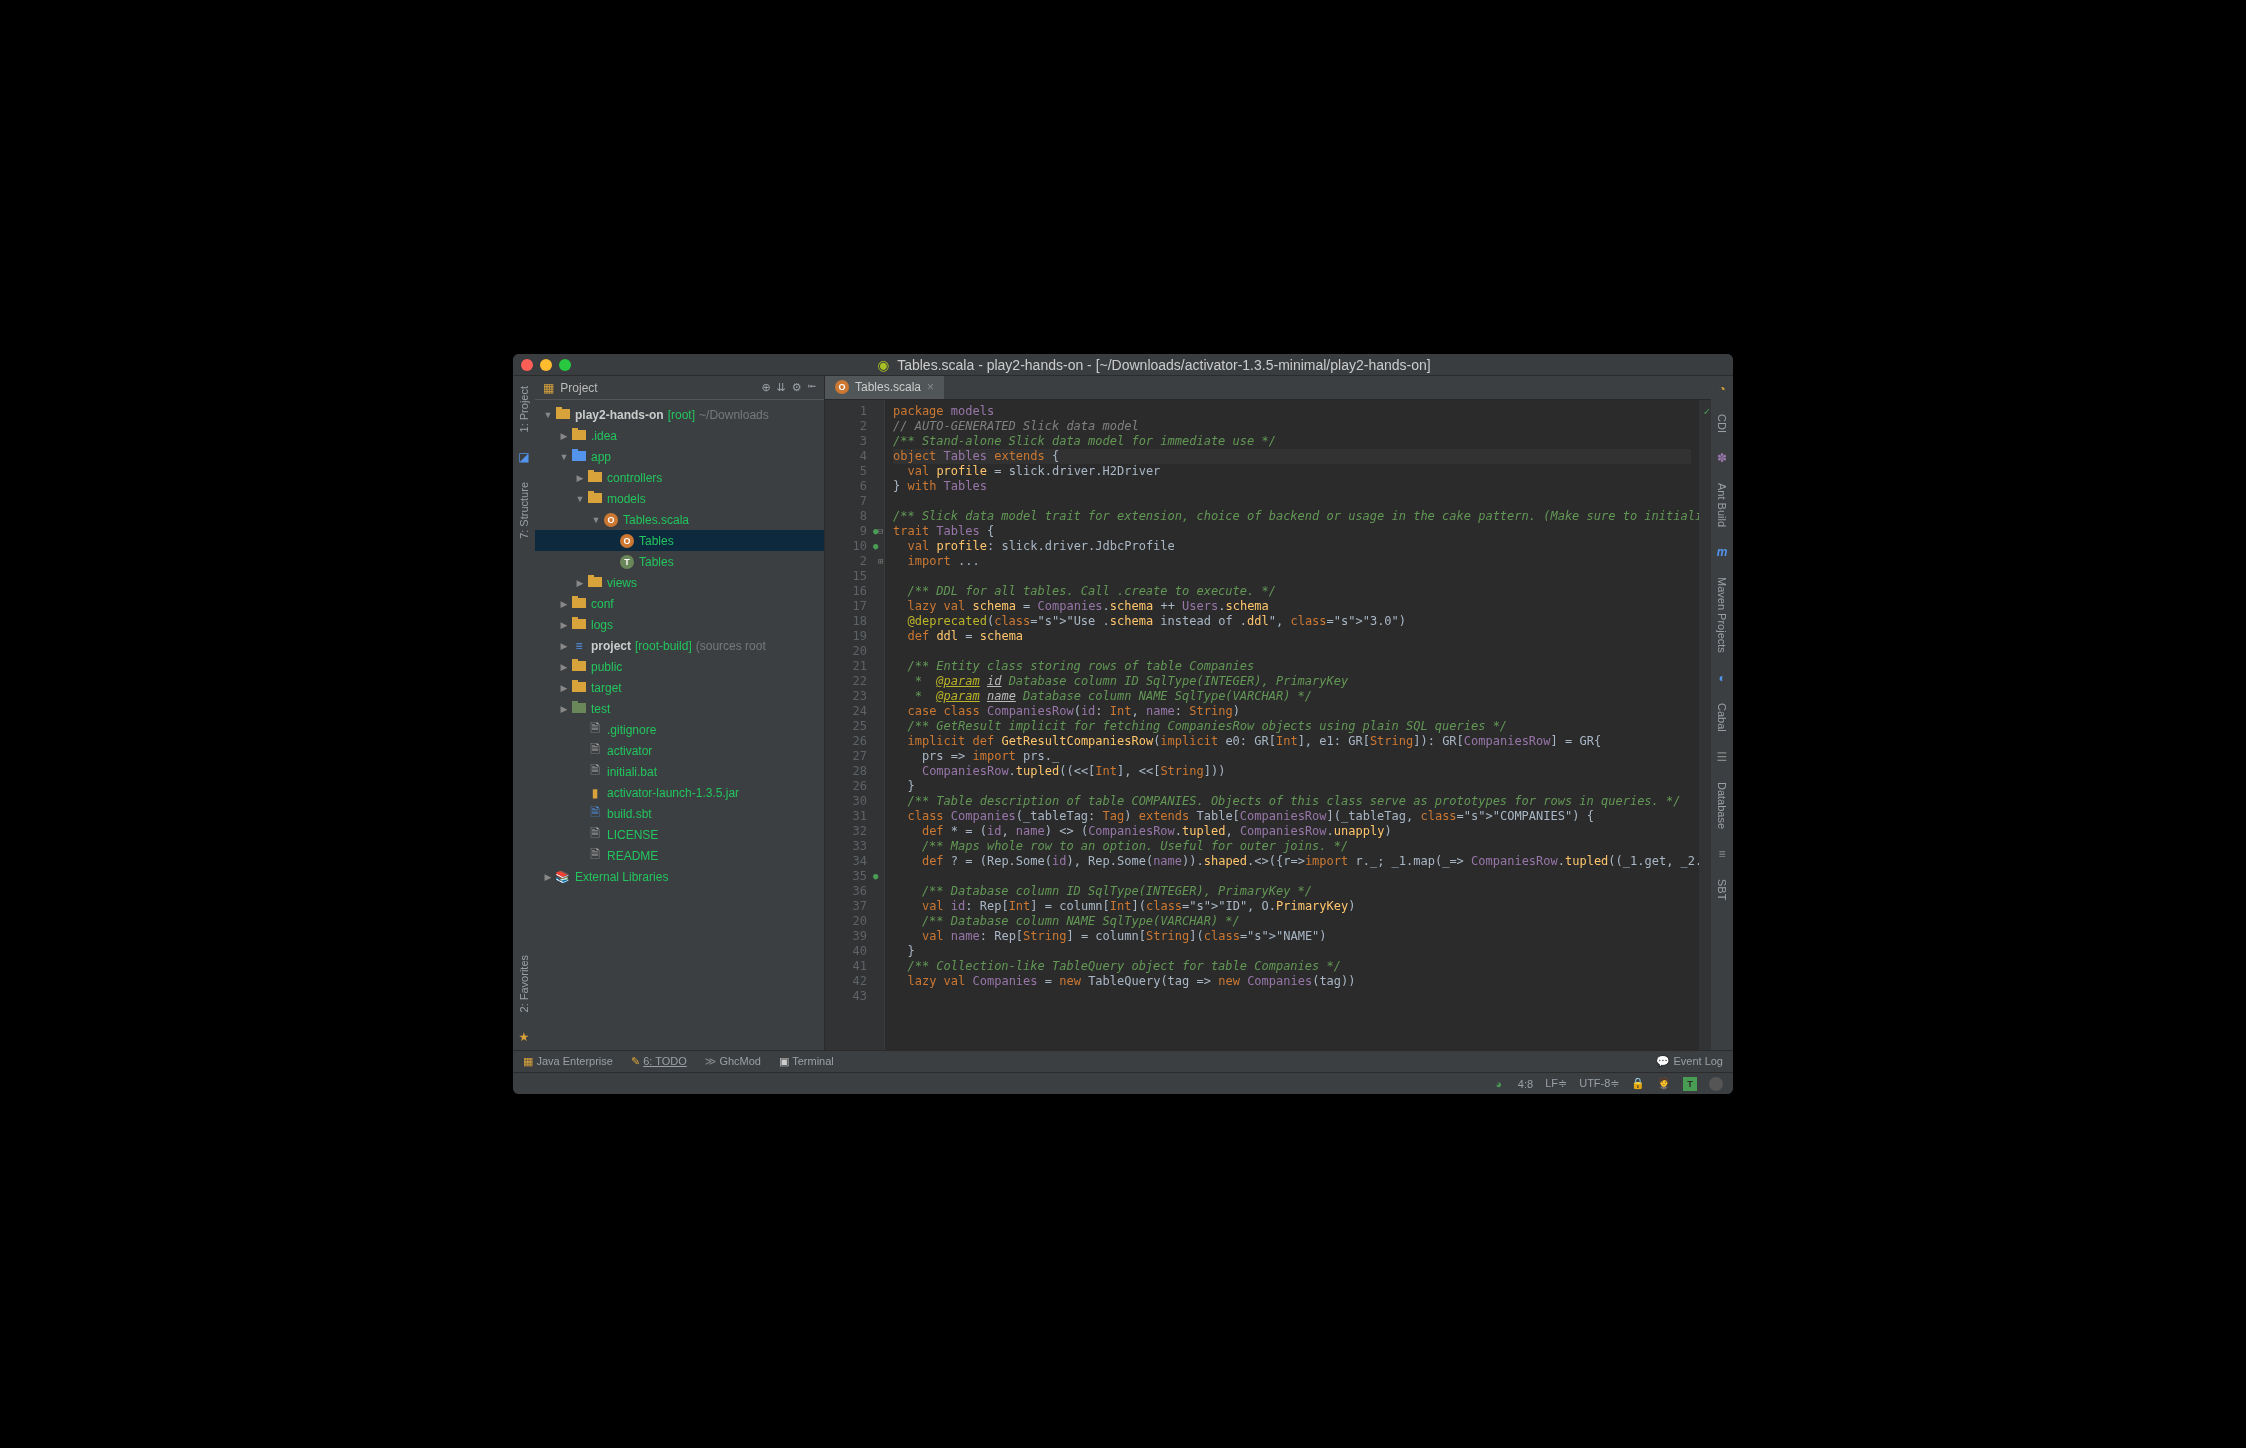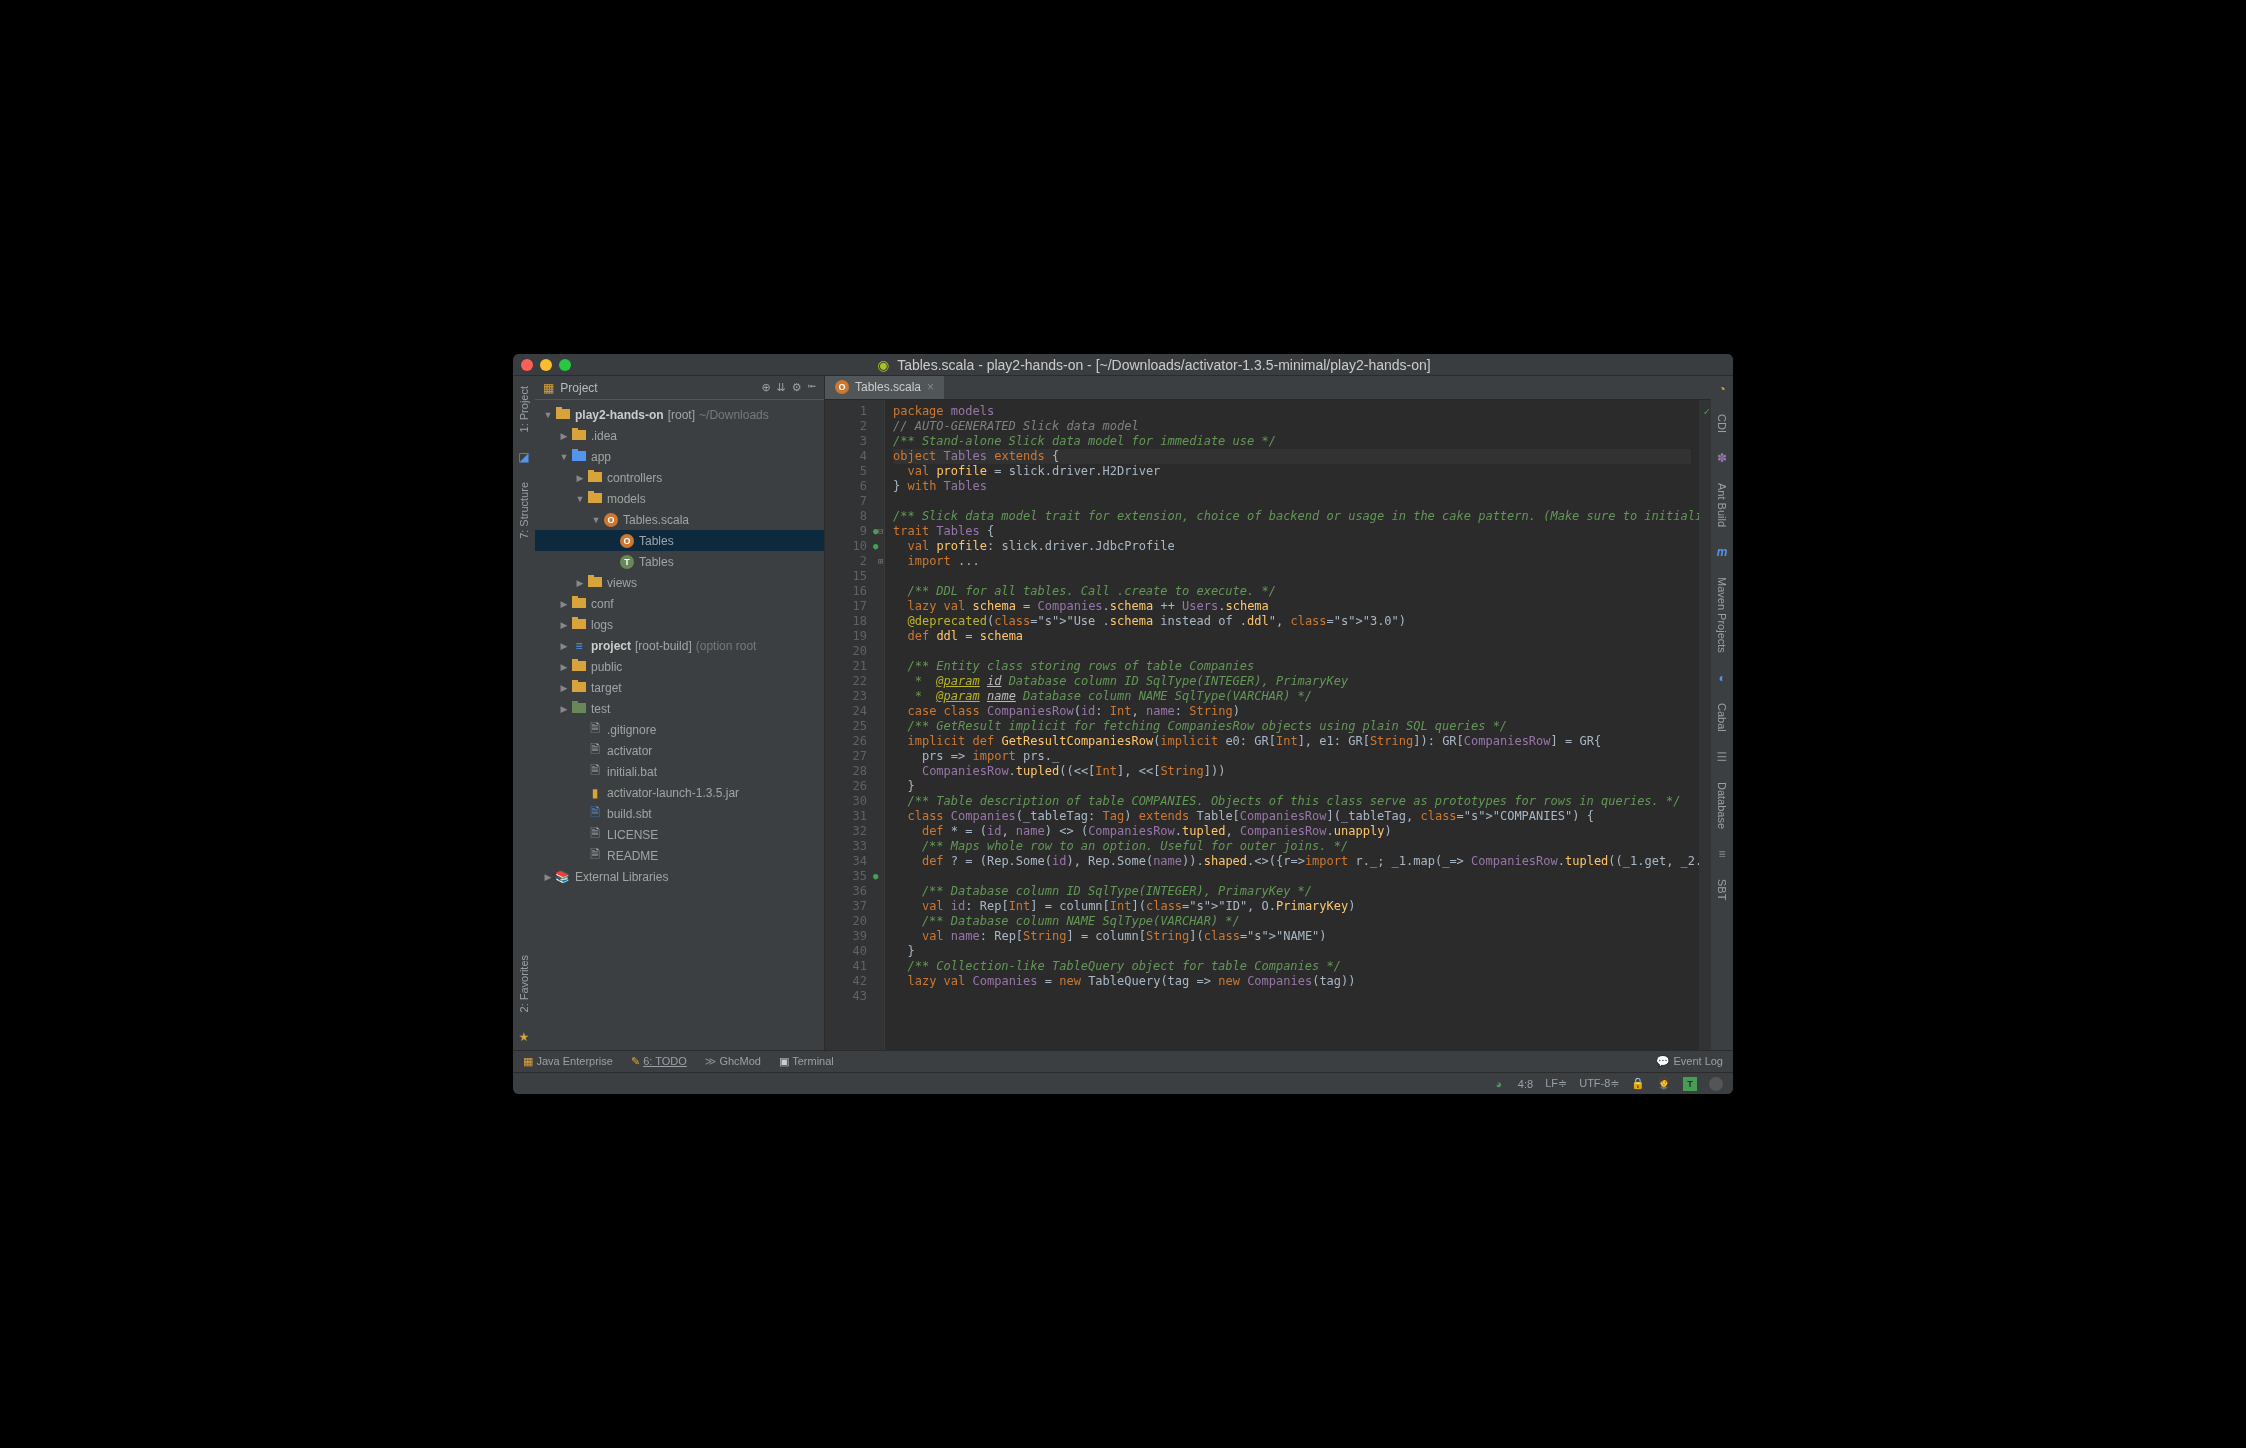--- a/index.html
+++ b/index.html
@@ -18,21 +18,21 @@
 .leftrail .icon, .rightrail .icon { font-size: 12px; }
 .project-pane { width: 290px; background: #3c3f41; border-right: 1px solid #2b2b2b; display: flex; flex-direction: column; color: #bbb; }
 .pp-head { height: 24px; display: flex; align-items: center; padding: 0 8px; border-bottom: 1px solid #555; color: #bbb; gap: 6px; background:#3c3f41; }
 .pp-head .spacer { flex: 1; }
 .pp-head .toolicn { color: #9aa0a6; cursor: pointer; font-size: 11px; }
 .tree { flex: 1; overflow: auto; padding: 4px 0; }
 .tree-row { display: flex; align-items: center; height: 21px; padding-left: 4px; cursor: pointer; white-space: nowrap; }
 .tree-row.selected { background: #0d293e; }
 .tree-row .arrow { width: 14px; text-align: center; color: #888; font-size: 9px; }
 .tree-row .ic { width: 16px; text-align: center; margin-right: 4px; }
-.tree-row .lbl { color: #a3a3a3; }
+.tree-row .lbl { color: #22c55e; }
 .tree-row .lbl-dim { color: #787878; }
 .tree-row .lbl-bold { font-weight: bold; color:#ccc; }
 svg.folder { width:14px; height:12px; }
 .ic-circle { display:inline-block; width:14px; height:14px; border-radius:50%; text-align:center; line-height:14px; font-size:9px; font-weight:bold; color:#2b2b2b; }
 .ic-o { background:#cc7832; color:#fff;} .ic-t { background:#6a8759; color:#fff;}
 .editor-area { flex: 1; display: flex; flex-direction: column; background: #2b2b2b; overflow:hidden;}
 .tabs { height: 24px; background: #3c3f41; display: flex; align-items: flex-end; border-bottom: 1px solid #282828; }
 .tab { height: 24px; background: #515658; display: flex; align-items: center; padding: 0 10px; gap: 6px; color: #ccc; font-size: 12px; border-right:1px solid #3c3f41; }
 .tab .close { color: #888; cursor: pointer; }
 .code-wrap { flex: 1; display: flex; overflow: hidden; font-family: "Menlo","Consolas",monospace; font-size: 12px; line-height: 15px; }
@@ -175,21 +175,21 @@
               </svg></span>
             <span class="lbl">logs</span>
           </div>
         <div class="tree-row ind1">
             <span class="arrow">▶</span>
             <span class="ic" style="color:#5394ec">≡</span>
             <span class="lbl-bold">project</span>
             <span style="width:4px"></span>
             <span class="lbl">[root-build]</span>
             <span style="width:4px"></span>
-            <span class="lbl-dim">(option root</span>
+            <span class="lbl-dim">(sources root</span>
           </div>
         <div class="tree-row ind1">
             <span class="arrow">▶</span>
             <span class="ic"><svg class="folder">
                 <rect width="14" height="10" y="2" fill="#d9a33c"></rect>
                 <rect width="6" height="3" fill="#d9a33c"></rect>
               </svg></span>
             <span class="lbl">public</span>
           </div>
         <div class="tree-row ind1">

